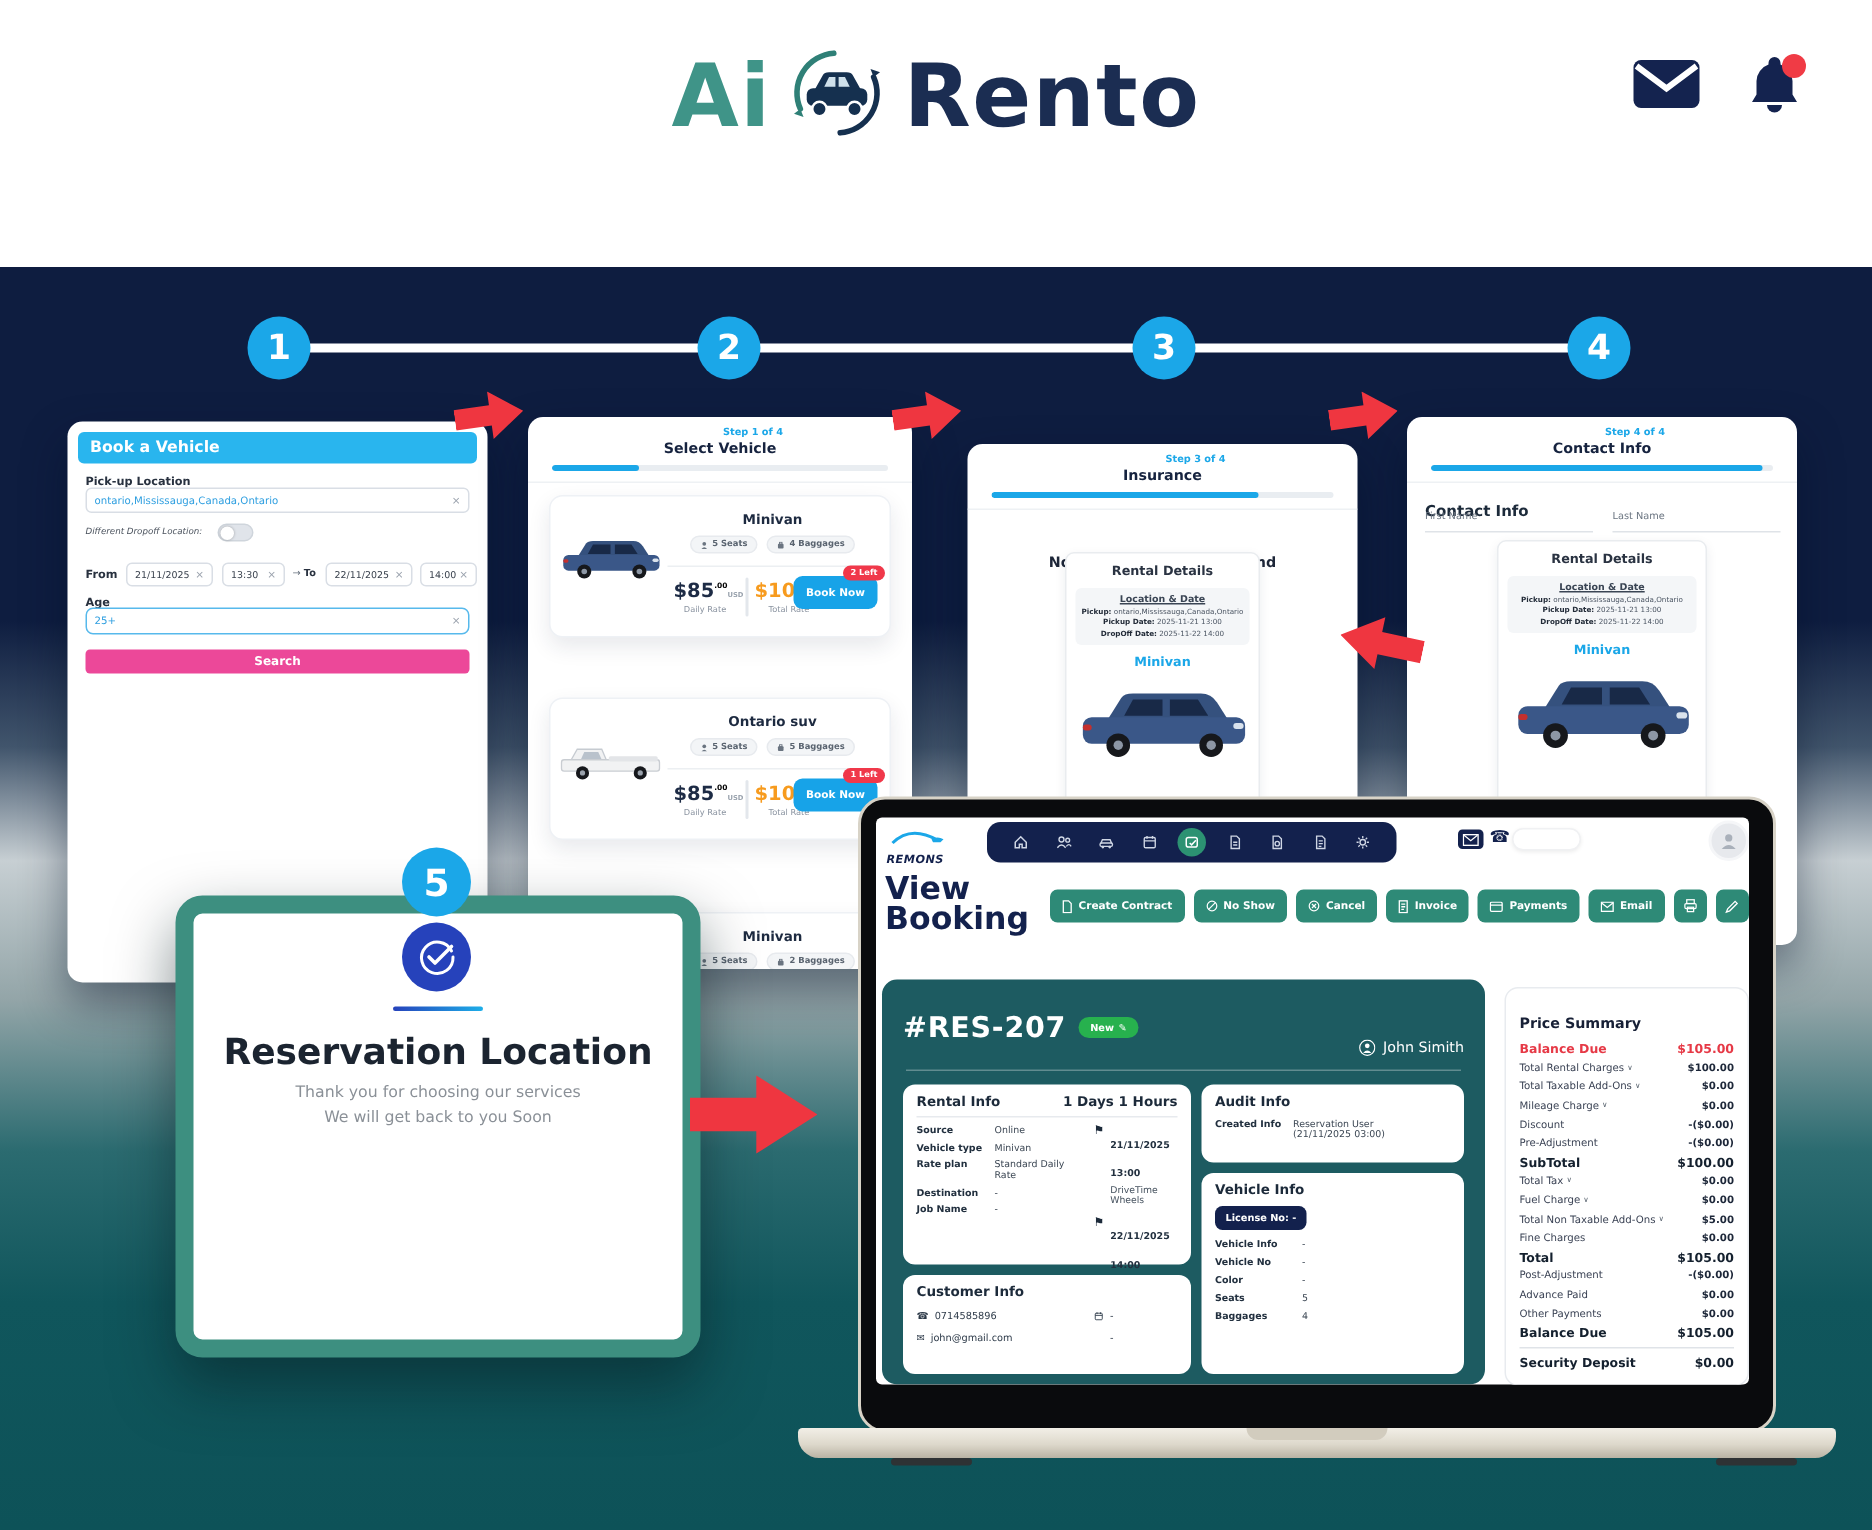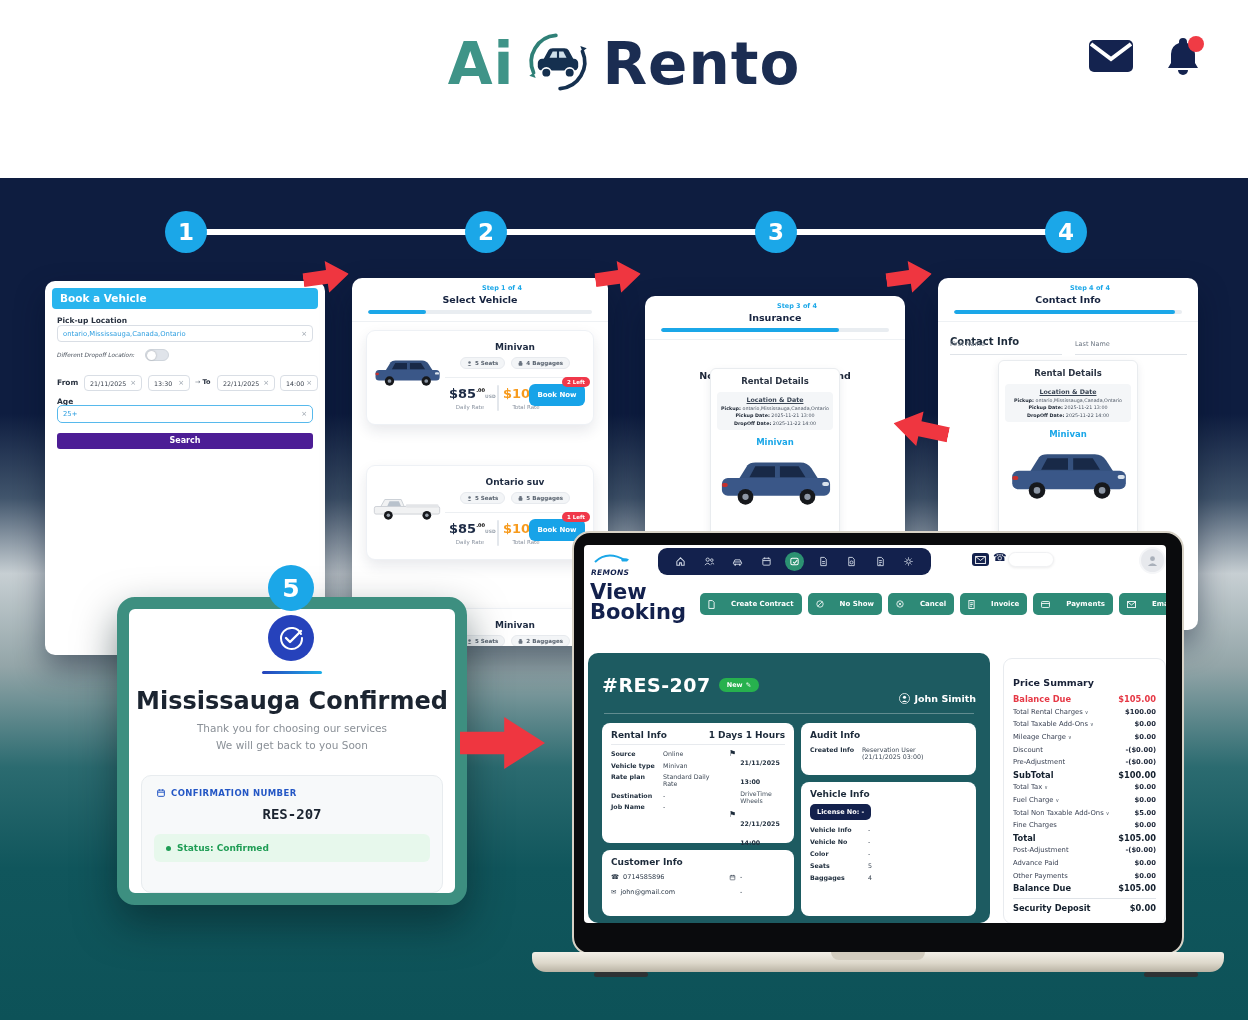--- a/index.html
+++ b/index.html
@@ -36,21 +36,21 @@
 
   
   .p1-header{background:#29b5ee;border-radius:4px;color:#fff;font-size:10.5px;font-weight:700;
     line-height:21px;padding-left:8px;}
   .p1-label{font-size:7.5px;font-weight:700;color:#28313f;}
   .p1-input{border:1px solid #d9dee5;border-radius:4px;background:#fff;display:flex;align-items:center;
     font-size:6.8px;color:#2f9fe0;padding:0 5px;justify-content:space-between;}
   .p1-x{color:#9aa2ad;font-size:7px;}
   .toggle{width:24px;height:12px;border-radius:6px;background:#e0e4ea;border:1px solid #cfd5dc;position:relative;}
   .toggle .knob{position:absolute;left:1px;top:1px;width:9px;height:9px;border-radius:50%;background:#fff;box-shadow:0 0 2px rgba(0,0,0,.3);}
-  .search-btn{background:#4c1d95;border-radius:3px;color:#fff;font-weight:700;font-size:8px;
+  .search-btn{background:#ec4899;border-radius:3px;color:#fff;font-weight:700;font-size:8px;
     text-align:center;line-height:16px;}
 
   
   .v-card{position:absolute;left:14px;width:228px;height:95px;background:#fff;border:1px solid #eef1f5;
     border-radius:9px;box-shadow:0 6px 14px rgba(30,40,70,.10);}
   .v-name{position:absolute;left:78px;right:8px;top:11px;text-align:center;font-size:9px;font-weight:800;color:#1d2a40;}
   .v-badges{position:absolute;left:78px;right:8px;top:26px;display:flex;gap:6px;justify-content:center;}
   .v-pill{background:#f3f5f7;border:1px solid #e7eaee;border-radius:9px;font-size:5.6px;color:#5a6470;
     padding:2px 6px;display:flex;align-items:center;gap:3px;font-weight:600;}
   .v-sep{position:absolute;left:78px;right:8px;top:46px;border-top:1px solid #eceff2;}
@@ -105,28 +105,28 @@
   .nav-ico{width:19px;height:19px;display:flex;align-items:center;justify-content:center;border-radius:50%;}
   .nav-ico.active{background:#2c9272;}
   .top-mail{left:388px;top:8px;width:17px;height:13px;background:#13214d;border-radius:3px;display:flex;align-items:center;justify-content:center;}
   .top-phone{left:409px;top:6px;font-size:11px;color:#13214d;}
   .top-search{left:424px;top:7px;width:46px;height:15px;background:#fff;border:1px solid #f0f1f3;border-radius:8px;box-shadow:0 1px 3px rgba(0,0,0,.08);}
   .avatar{left:555px;top:2px;width:27px;height:27px;border-radius:50%;background:#e7e9ed;border:2px solid #f5f6f8;
     display:flex;align-items:center;justify-content:center;}
   .view-title{left:6px;top:38px;font-size:21px;line-height:.95;font-weight:800;color:#13214d;}
   .act-row{left:116px;top:48px;display:flex;gap:6px;align-items:center;}
   .act-btn{height:22px;background:#2e8a77;border-radius:5px;color:#fff;font-size:7px;font-weight:700;
-    display:flex;align-items:center;gap:16px;padding:0 8px;white-space:nowrap;}
+    display:flex;align-items:center;gap:4px;padding:0 8px;white-space:nowrap;}
   .act-btn.square{width:22px;padding:0;justify-content:center;}
 
   .bk-panel{left:4px;top:108px;width:402px;height:270px;background:#1d5b61;border-radius:10px;padding:12px 14px;overflow:hidden;}
   .bk-hdr{display:flex;align-items:center;gap:8px;}
   .bk-res{font-size:19px;font-weight:800;color:#fff;letter-spacing:.5px;}
   .bk-new{background:#27b14e;border-radius:9px;color:#fff;font-size:6.5px;font-weight:700;padding:3px 8px;display:flex;gap:3px;align-items:center;}
-  .bk-user{margin-left:auto;display:flex;align-items:center;gap:5px;color:#fff;font-size:9.5px;font-weight:700;margin-top:28px;}
+  .bk-user{margin-left:auto;display:flex;align-items:center;gap:5px;color:#fff;font-size:9.5px;font-weight:400;margin-top:28px;}
   .bk-sep{border-top:1px solid rgba(255,255,255,.3);margin:9px 2px 9px 2px;}
   .bk-cols{display:flex;gap:7px;}
   .bk-col-l{width:192px;display:flex;flex-direction:column;gap:7px;}
   .bk-col-r{flex:1;display:flex;flex-direction:column;gap:7px;}
   .wcard{background:#fff;border-radius:8px;padding:7px 9px;}
   .wcard-title{font-size:9px;font-weight:800;color:#1c2a3a;}
   .ri-head{display:flex;justify-content:space-between;align-items:center;border-bottom:1px solid #e7eaee;padding-bottom:4px;}
   .ri-body{display:flex;gap:8px;margin-top:5px;}
   .ri-row{display:flex;margin-bottom:4.5px;}
   .ri-lab{width:52px;font-size:6.3px;font-weight:700;color:#22303f;}
@@ -800,33 +800,19 @@
 
   <div class="abs res-card"></div>
   <div class="abs step-circle" style="left:268px;top:565px;width:46px;height:46px;font-size:25px;">5</div>
   <div class="abs check-circle">
     <svg width="28" height="28" viewBox="0 0 28 28">
       <path d="M24,10 A10.5,10.5 0 1 0 25,14" fill="none" stroke="#fff" stroke-width="2" stroke-linecap="round"></path>
       <path d="M9,14 l4,4 L24,7" fill="none" stroke="#fff" stroke-width="2.4" stroke-linecap="round" stroke-linejoin="round"></path>
     </svg>
   </div>
   <div class="abs res-divider"></div>
-  <div class="abs res-title">Mississauga Confirmed</div>
+  <div class="abs res-title">Reservation Location</div>
   <div class="abs res-sub" style="top:722px;">Thank you for choosing our services</div>
   <div class="abs res-sub" style="top:739px;">We will get back to you Soon</div>
-  <div class="abs conf-box">
-    <div style="display:flex;align-items:center;gap:5px;margin:12px 0 0 14px;">
-      <svg width="10" height="10" viewBox="0 0 12 12">
-          <rect x="2" y="2.5" width="8" height="7.5" rx="1" fill="none" stroke="#2457c5" stroke-width="1.2"></rect>
-          <path d="M2,5 h8 M4,1.5 v2 M8,1.5 v2" stroke="#2457c5" stroke-width="1.2"></path>
-        </svg>
-      <span class="conf-label">CONFIRMATION NUMBER</span>
-    </div>
-    <div class="conf-num" style="margin-top:8px;">RES-207</div>
-    <div class="status-box" style="margin:12px 12px 0 12px;">
-      <span class="status-dot"></span>
-      <span class="status-text">Status: Confirmed</span>
-    </div>
-  </div>
 
   <div class="abs arrow" style="left:460px;top:712px;width:85px;height:62px;"></div>
 
 </div>
 
 </body></html>

